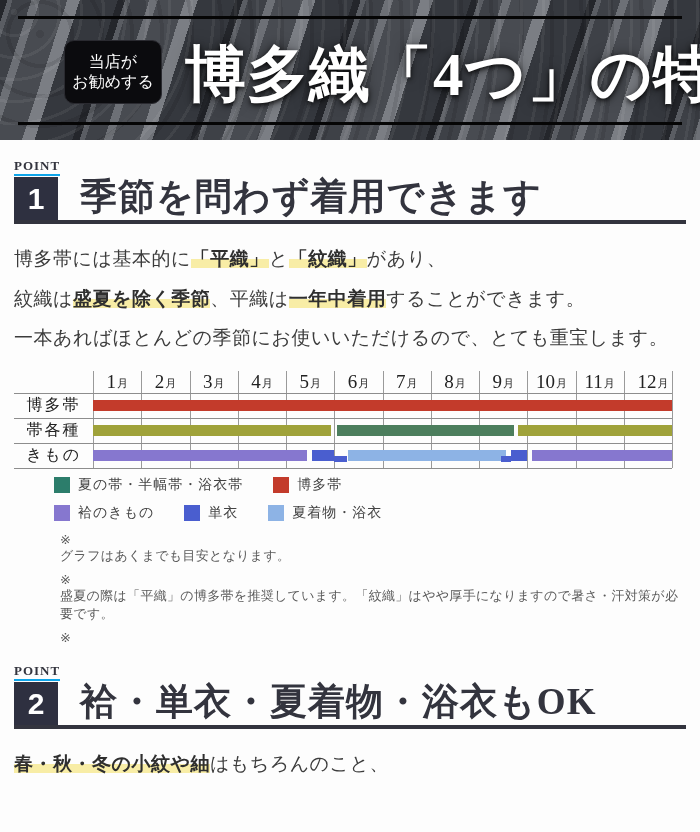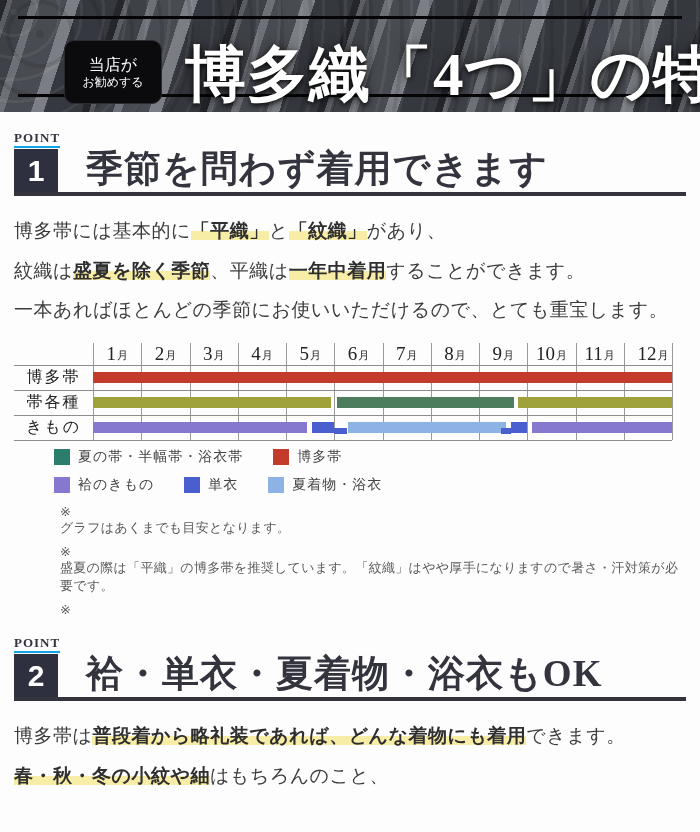--- a/index.html
+++ b/index.html
@@ -5,41 +5,41 @@
   * { margin:0; padding:0; box-sizing:border-box; }
   html,body { background:#e8e8e8; }
   .page {
     position:relative; width:700px; height:832px; margin:0 auto;
     background:#fdfdfd; overflow:hidden;
     font-family:"Liberation Sans","DejaVu Sans",sans-serif; color:#3a3a3a;
   }
 
   
   .hero {
-    position:relative; width:700px; height:112px; overflow:hidden;
+    position:relative; width:700px; height:140px; overflow:hidden;
     background:
       repeating-radial-gradient(circle at 14px 12px, rgba(255,255,255,.06) 0 3px, rgba(255,255,255,0) 3px 22px),
       repeating-radial-gradient(circle at 40px 34px, rgba(0,0,0,.10) 0 4px, rgba(0,0,0,0) 4px 30px),
       repeating-linear-gradient(108deg,
         #24262b 0 7px, #5a5d63 7px 12px, #3e4147 12px 30px, #6d7076 30px 38px,
         #484b51 38px 64px, #7b7e84 64px 76px, #35383e 76px 112px),
       #4c4f55;
   }
   .hero-rule { position:absolute; left:18px; right:18px; height:3px; background:#050505; }
   .hero-rule.top { top:16px; }
   .hero-rule.bottom { bottom:15px; }
   .hero-badge {
     position:absolute; left:64px; top:40px; width:98px; height:64px;
     background:#0b0b0e; border-radius:10px; border:1px solid #2a2a30;
     display:flex; flex-direction:column; align-items:center; justify-content:center;
     color:#fff; font-family:"Liberation Serif","DejaVu Serif",serif;
     line-height:1.25; text-align:center;
   }
   .hero-badge .l1 { font-size:16px; }
-  .hero-badge .l2 { font-size:12px;text-align:right; }
+  .hero-badge .l2 { font-size:16px;text-align:right; }
   .hero-title {
     position:absolute; left:172px; top:34px; width:520px;
     font-family:"Liberation Serif","DejaVu Serif",serif;
     font-size:61px; font-weight:700; letter-spacing:1px; color:#ffffff;
     text-shadow:0 2px 5px rgba(0,0,0,.85), 0 0 14px rgba(0,0,0,.5);
     white-space:nowrap;
     margin-left:13px;
   }
 
   
@@ -50,21 +50,21 @@
     font-family:"Liberation Serif","DejaVu Serif",serif;
     font-size:13px; font-weight:700; letter-spacing:1px; color:#33343e;
     border-bottom:2px solid #0ea5e9; display:inline-block; padding-bottom:0;
   }
   .point-badge .pnum {
     width:44px; height:44px; background:#2e3040; color:#ffffff;
     font-size:30px; font-weight:700; display:flex; align-items:center; justify-content:center;
     margin-top:1px;
   }
   .point-title {
-    position:absolute; left:72px; top:16px;
+    position:absolute; left:66px; top:16px;
     font-family:"Liberation Serif","DejaVu Serif",serif;
     font-size:37px; font-weight:700; letter-spacing:1px; color:#33343e; white-space:nowrap;
   }
 
   
   .copy { margin:22px 14px 0 14px; }
   .copy p { font-size:19px; line-height:1.35; margin-bottom:14px; color:#3c3c3c; letter-spacing:.5px; }
   .copy .hl {
     font-weight:700; color:#2f2f2f;
     background:linear-gradient(to bottom, rgba(0,0,0,0) 52%, #f8eda6 52%, #f8eda6 96%, rgba(0,0,0,0) 96%);
@@ -251,17 +251,16 @@
   <div class="point-head">
     <div class="point-badge">
       <span class="pword">POINT</span>
       <div class="pnum">2</div>
     </div>
     <div class="point-title">袷・単衣・夏着物・浴衣もOK</div>
     <div class="rule"></div>
   </div>
 
   <div class="copy">
-      <p><span>博多帯は</span><span class="hl">普段着から略礼装であれば、どんな着物にも着用</span><span>できます。</span></p>
       <p><span class="hl">春・秋・冬の小紋や紬</span><span>はもちろんのこと、</span></p>
     </div>
 
 </div>
 
 </body></html>

